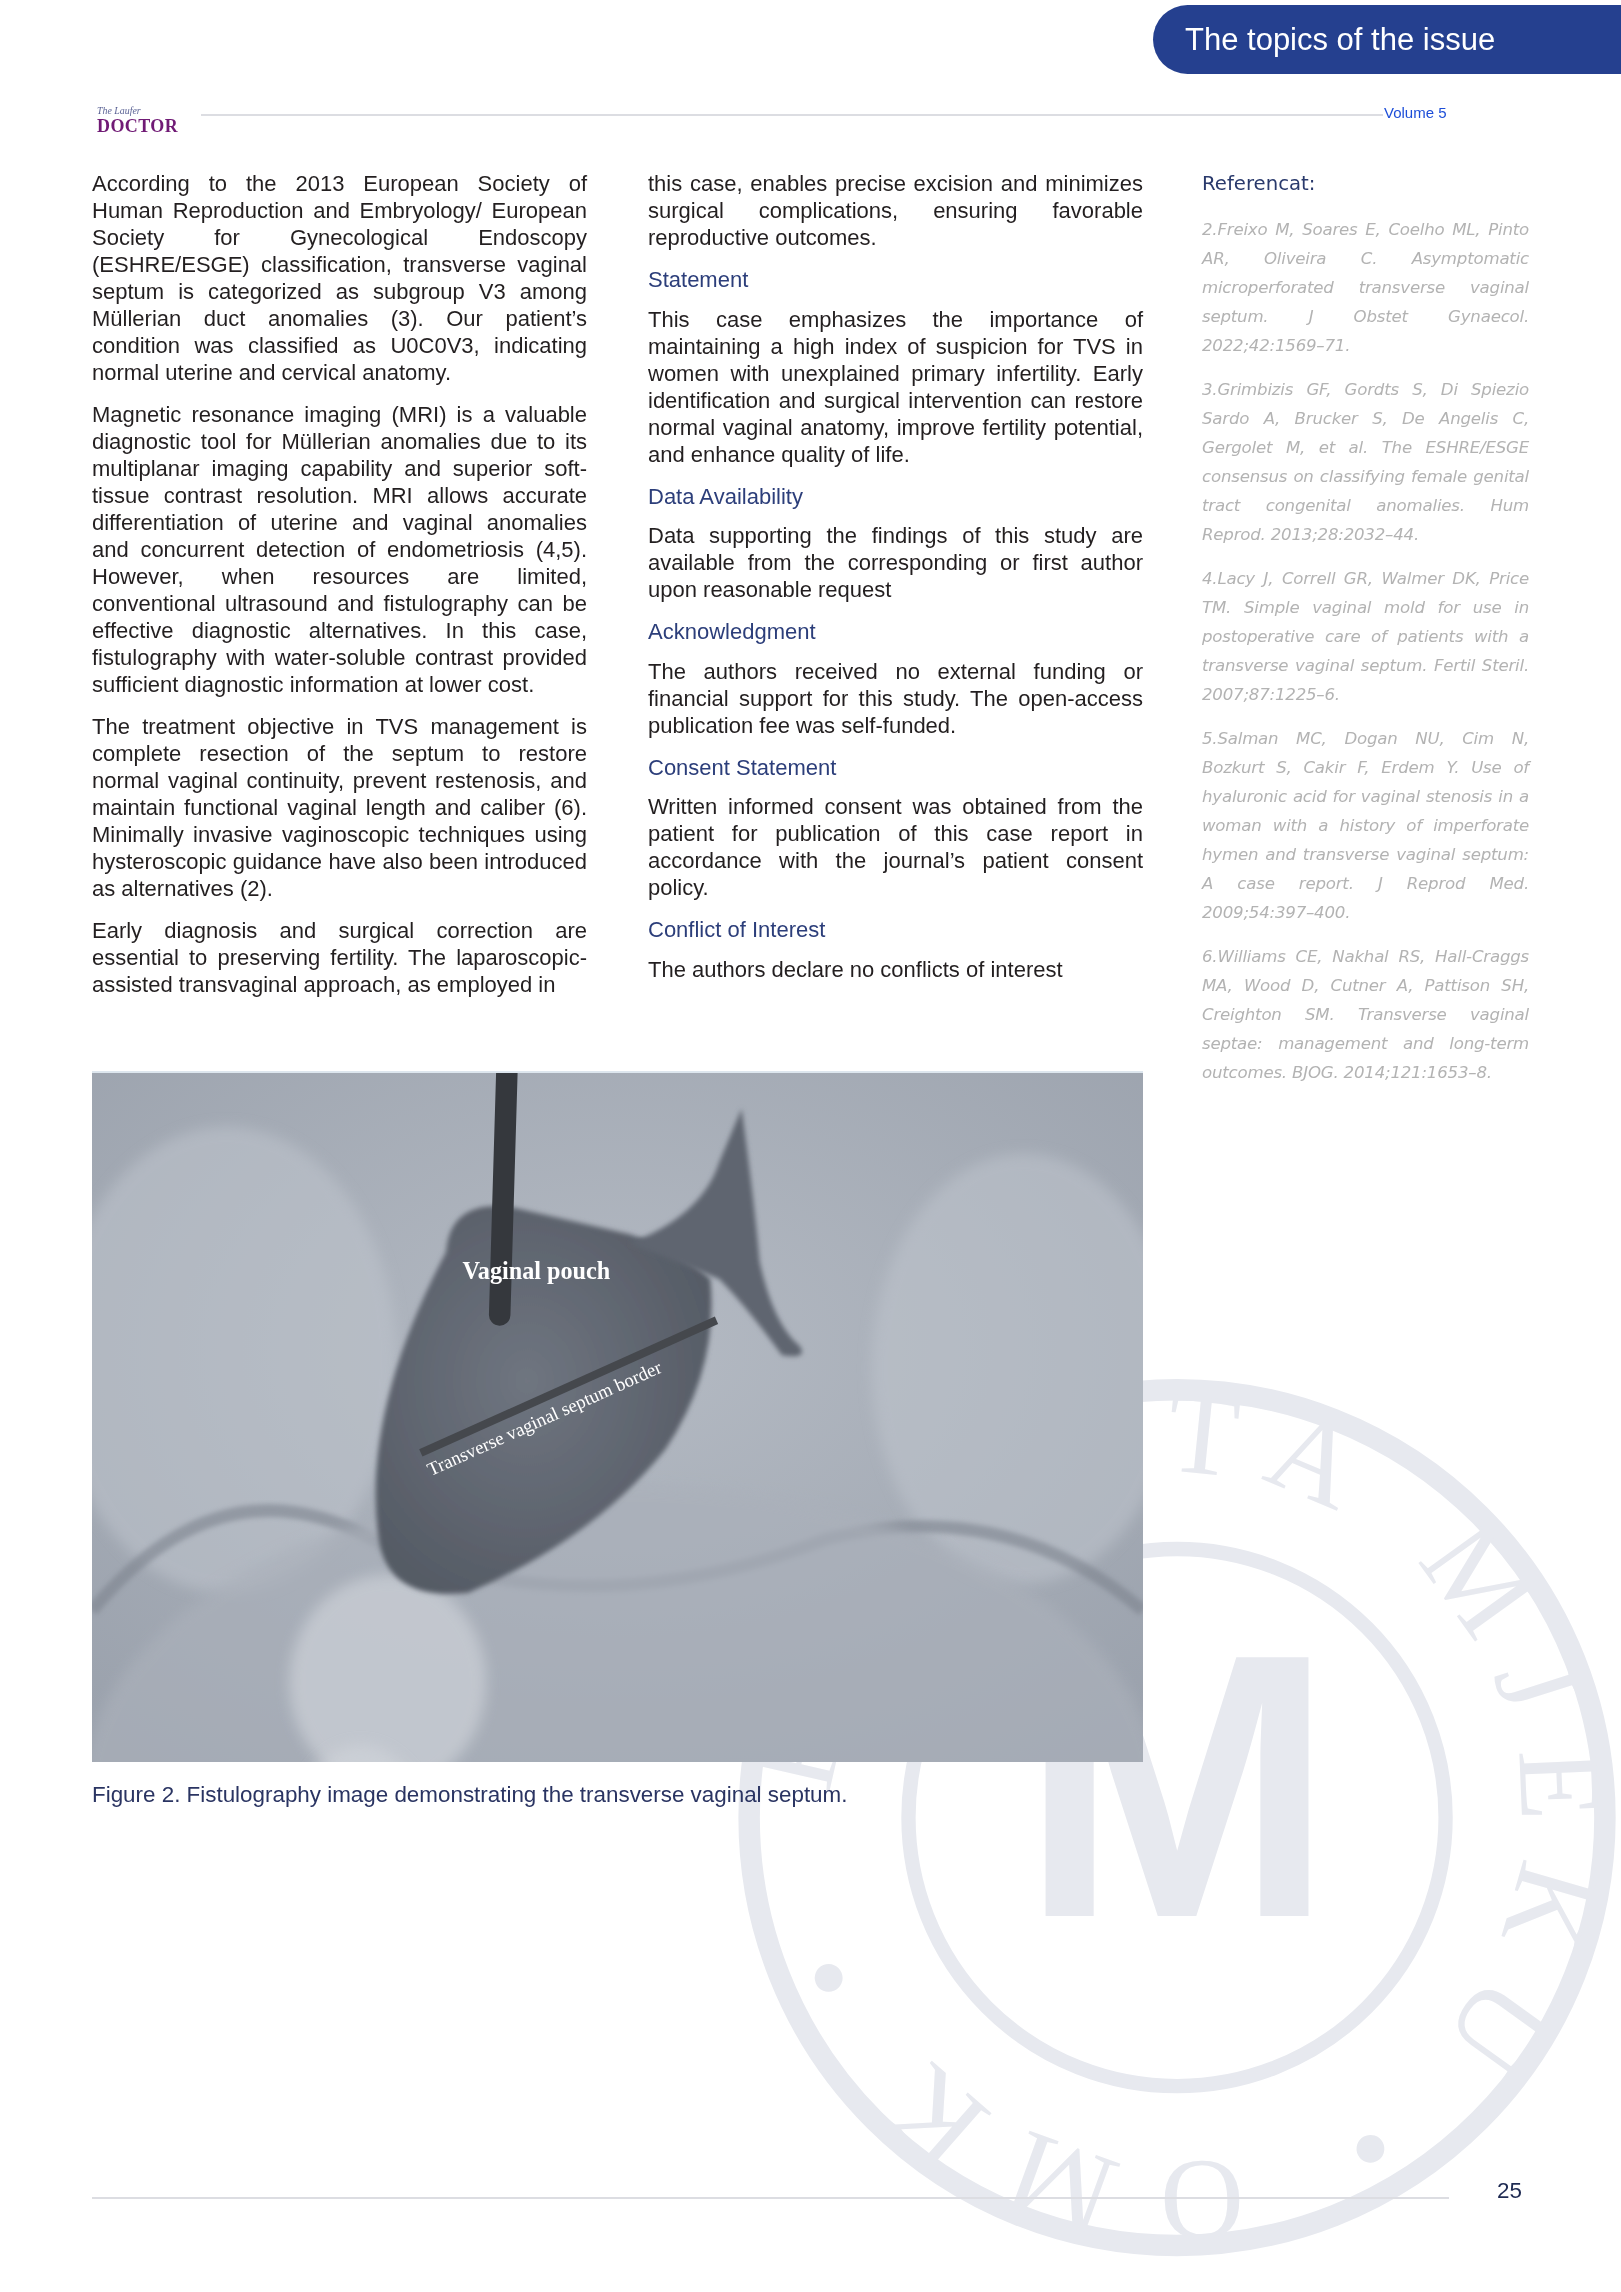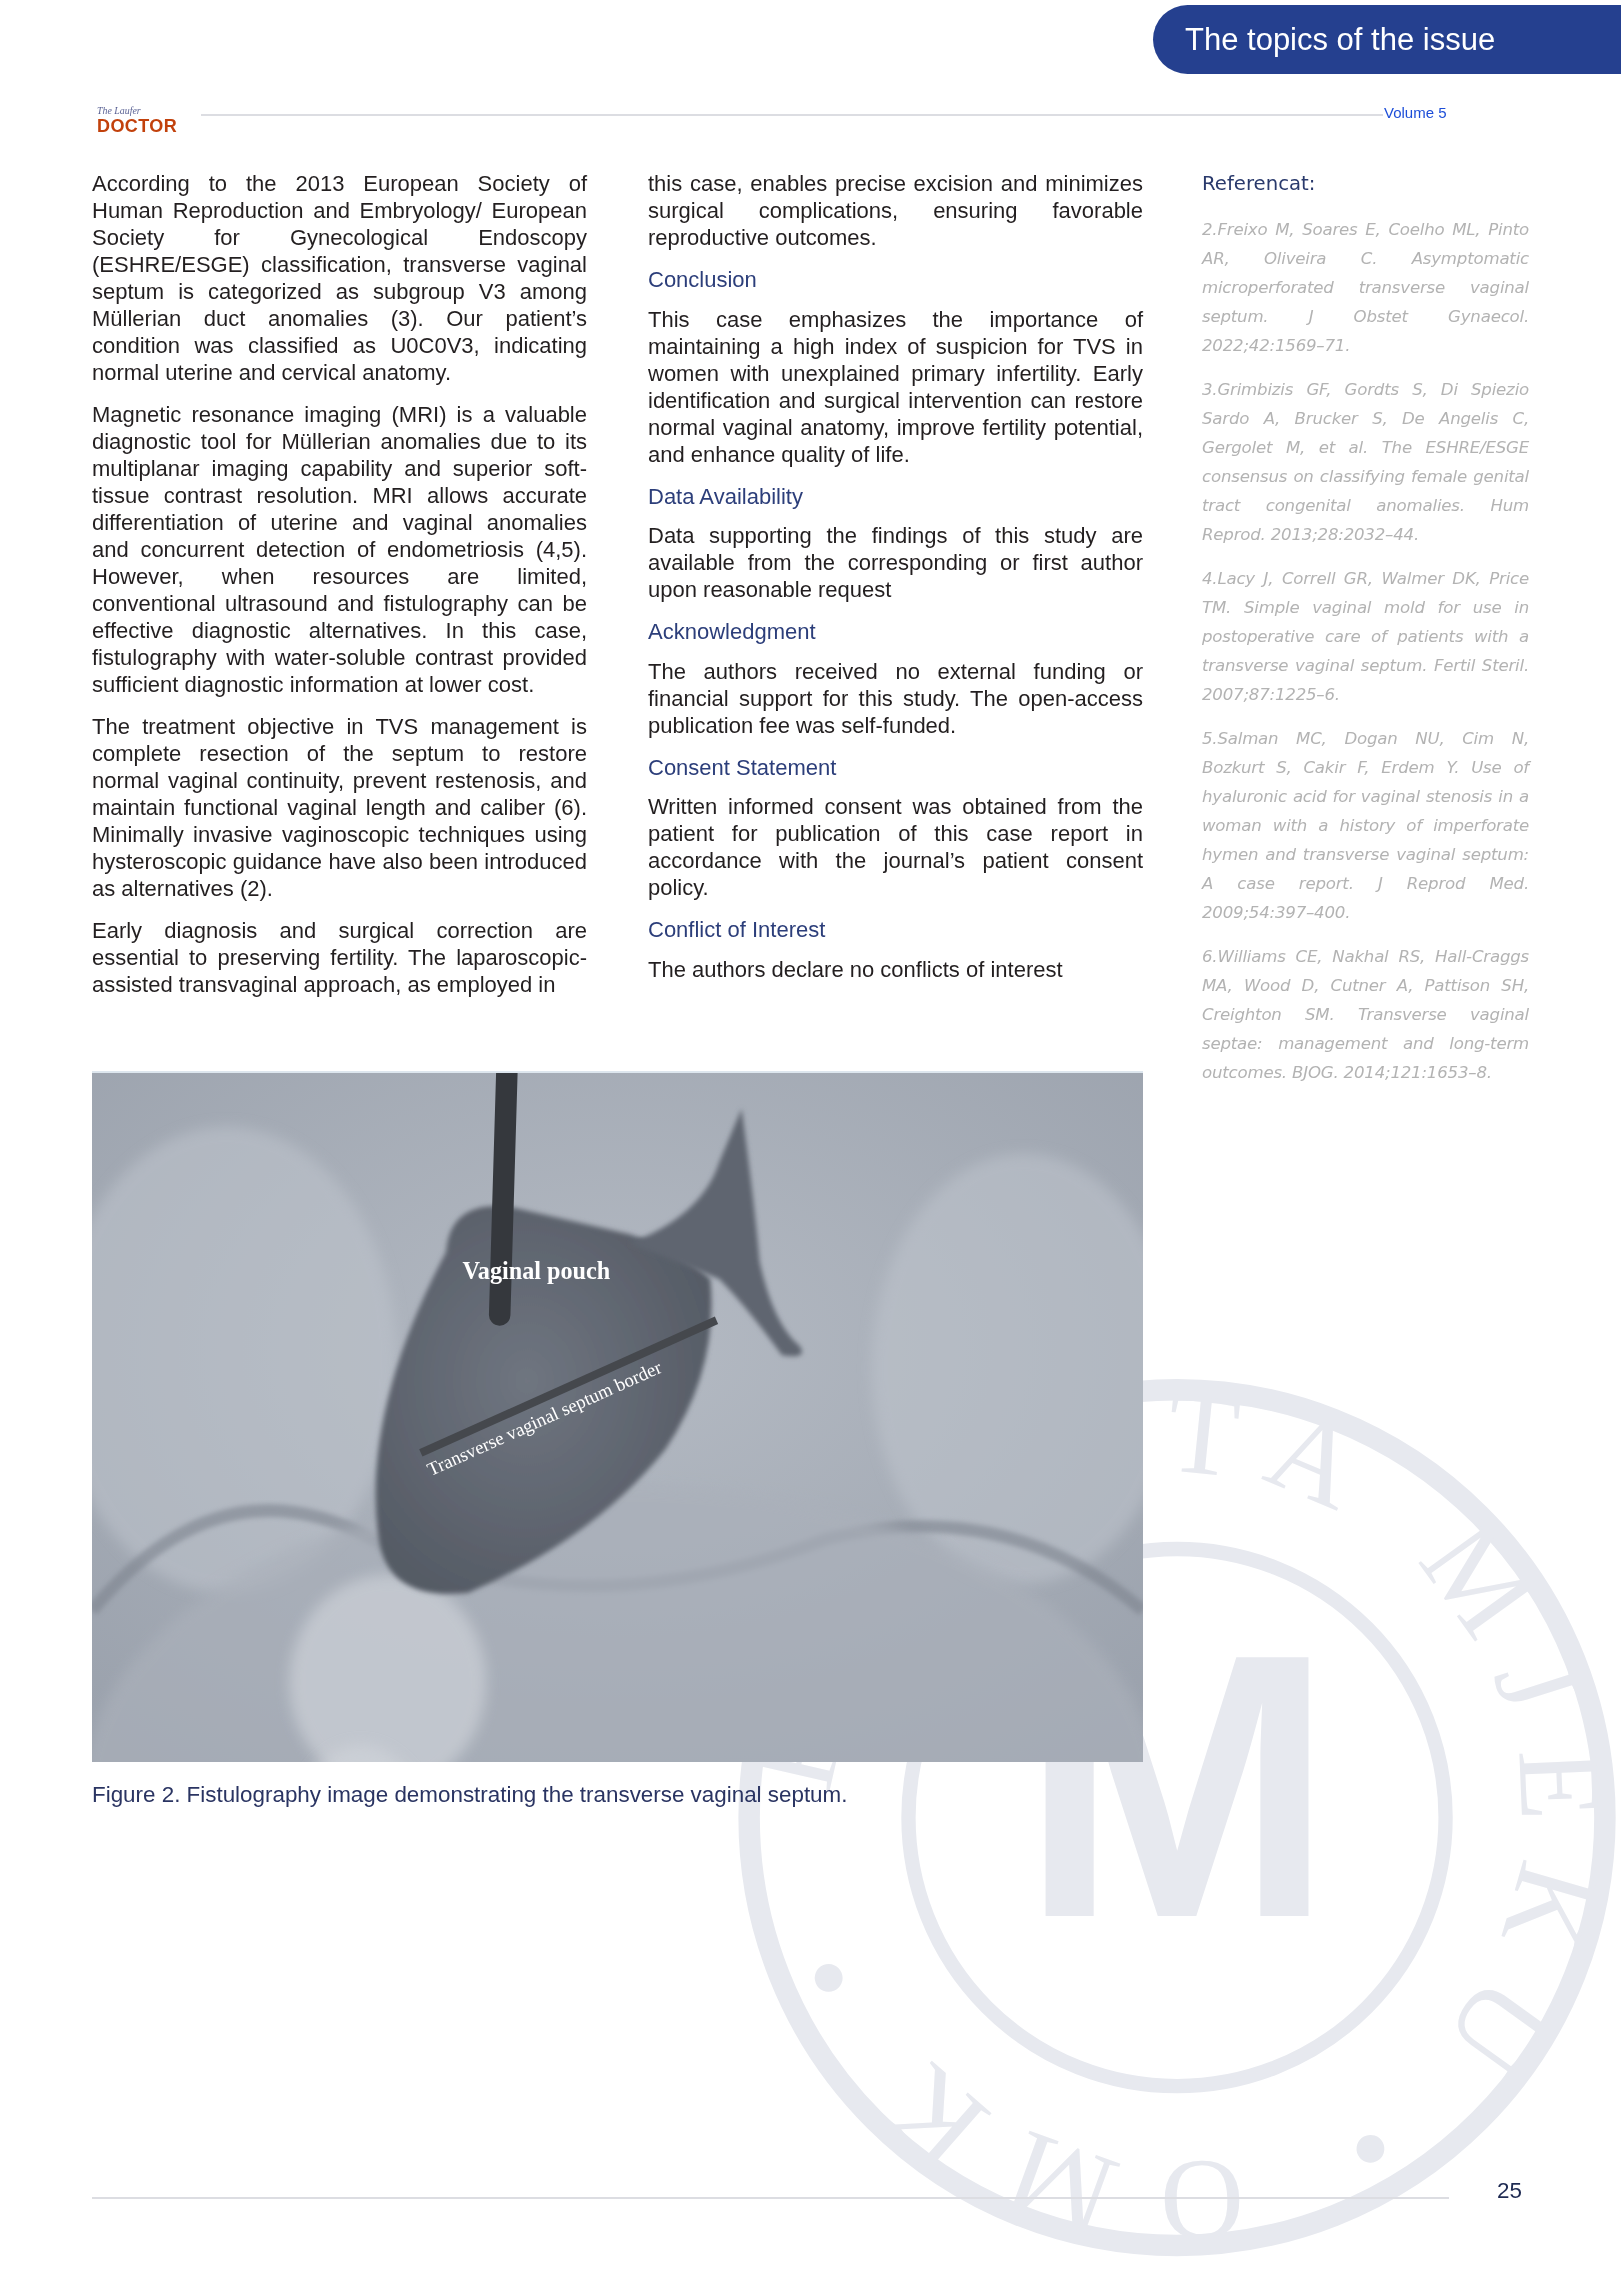--- a/index.html
+++ b/index.html
@@ -15,21 +15,21 @@
 
   
   .topic-tab {
     position: absolute; left: 1153px; top: 4.5px; width: 484px; height: 69px;
     background: #25408f; border-radius: 36px 0 0 36px;
     color: #ffffff; font-size: 31px; line-height: 69px; padding-left: 32px;
     box-sizing: border-box; z-index: 2;
   }
   .logo { position: absolute; left: 97px; top: 106px; z-index: 2; }
   .logo .small { font-family: "Liberation Serif", serif; font-style: italic; font-size: 9.9px; color: #5b6395; line-height: 10.7px; }
-  .logo .big { font-family: Liberation Sans, sans-serif; font-weight: bold; font-size: 18px; color: #c2410c; letter-spacing: 0.4px; line-height: 18px; }
+  .logo .big { font-family: Liberation Serif, serif; font-weight: bold; font-size: 18px; color: #701a75; letter-spacing: 0.4px; line-height: 18px; }
   .header-rule { position: absolute; left: 201px; top: 114px; width: 1182px; height: 1.8px; background: #dcdde2; z-index: 1; }
   .volume { position: absolute; left: 1384px; top: 104px; font-size: 15px; color: #1d4ed8; z-index: 2; }
 
   
   .col { position: absolute; top: 170px; z-index: 2; font-size: 22px; line-height: 27px; }
   .col p { margin: 0 0 15px 0; text-align: justify; hyphens: manual; }
   .col1 { left: 92px; width: 495px; }
   .col2 { left: 648px; width: 495px; }
   .col2 h3 {
     margin: 0 0 12.5px 0; font-weight: normal; font-size: 22px; line-height: 27px; color: #2c3e7a;
@@ -77,21 +77,21 @@
 
 <div class="col col1">
   <p>According to the 2013 European Society of Human Reproduction and Embryology/ European Society for Gynecological Endoscopy (ESHRE/ESGE) classification, transverse vaginal septum is categorized as subgroup V3 among Müllerian duct anomalies (3). Our patient’s condition was classified as U0C0V3, indicating normal uterine and cervical anatomy.</p>
   <p>Magnetic resonance imaging (MRI) is a valuable diagnostic tool for Müllerian anomalies due to its multiplanar imaging capability and superior soft-tissue contrast resolution. MRI allows accurate differentiation of uterine and vaginal anomalies and concurrent detection of endometriosis (4,5). However, when resources are limited, conventional ultrasound and fistulography can be effective diagnostic alternatives. In this case, fistulography with water-soluble contrast provided sufficient diagnostic information at lower cost.</p>
   <p>The treatment objective in TVS management is complete resection of the septum to restore normal vaginal continuity, prevent restenosis, and maintain functional vaginal length and caliber (6). Minimally invasive vaginoscopic techniques using hysteroscopic guidance have also been introduced as alternatives (2).</p>
   <p>Early diagnosis and surgical correction are essential to preserving fertility. The laparoscopic-assisted transvaginal approach, as employed in</p>
 </div>
 
 <div class="col col2">
   <p>this case, enables precise excision and minimizes surgical complications, ensuring favorable reproductive outcomes.</p>
-  <h3>Conclusion</h3>
+  <h3>Statement</h3>
   <p>This case emphasizes the importance of maintaining a high index of suspicion for TVS in women with unexplained primary infertility. Early identification and surgical intervention can restore normal vaginal anatomy, improve fertility potential, and enhance quality of life.</p>
   <h3>Data Availability</h3>
   <p>Data supporting the findings of this study are available from the corresponding or first author upon reasonable request</p>
   <h3>Acknowledgment</h3>
   <p>The authors received no external funding or financial support for this study. The open-access publication fee was self-funded.</p>
   <h3>Consent Statement</h3>
   <p>Written informed consent was obtained from the patient for publication of this case report in accordance with the journal’s patient consent policy.</p>
   <h3>Conflict of Interest</h3>
   <p style="text-align:left">The authors declare no conflicts of interest</p>
 </div>

